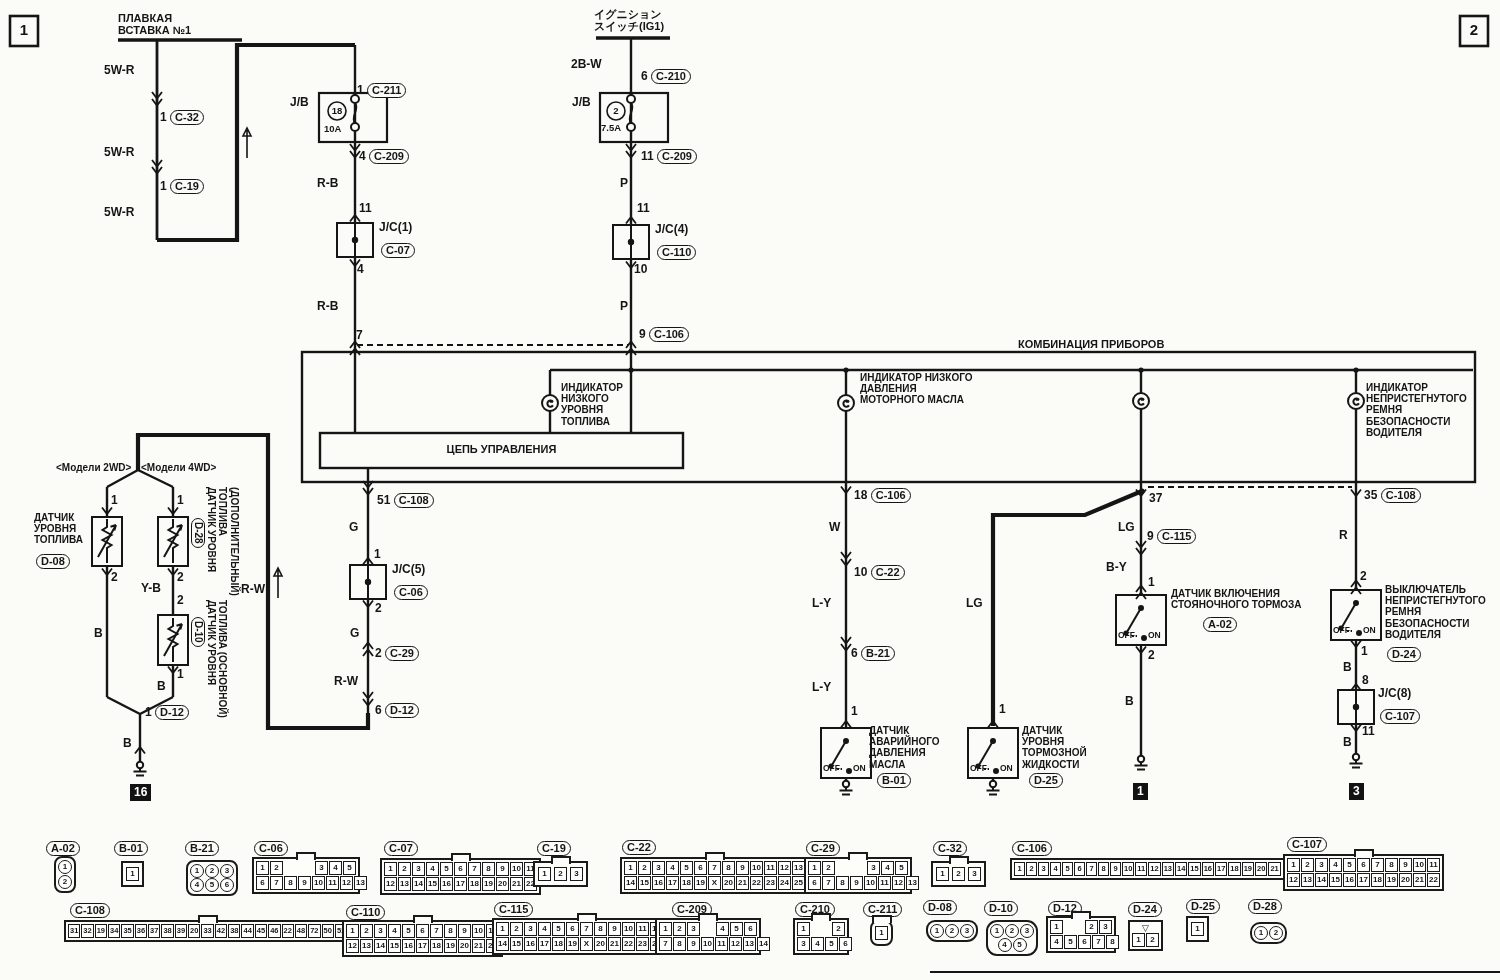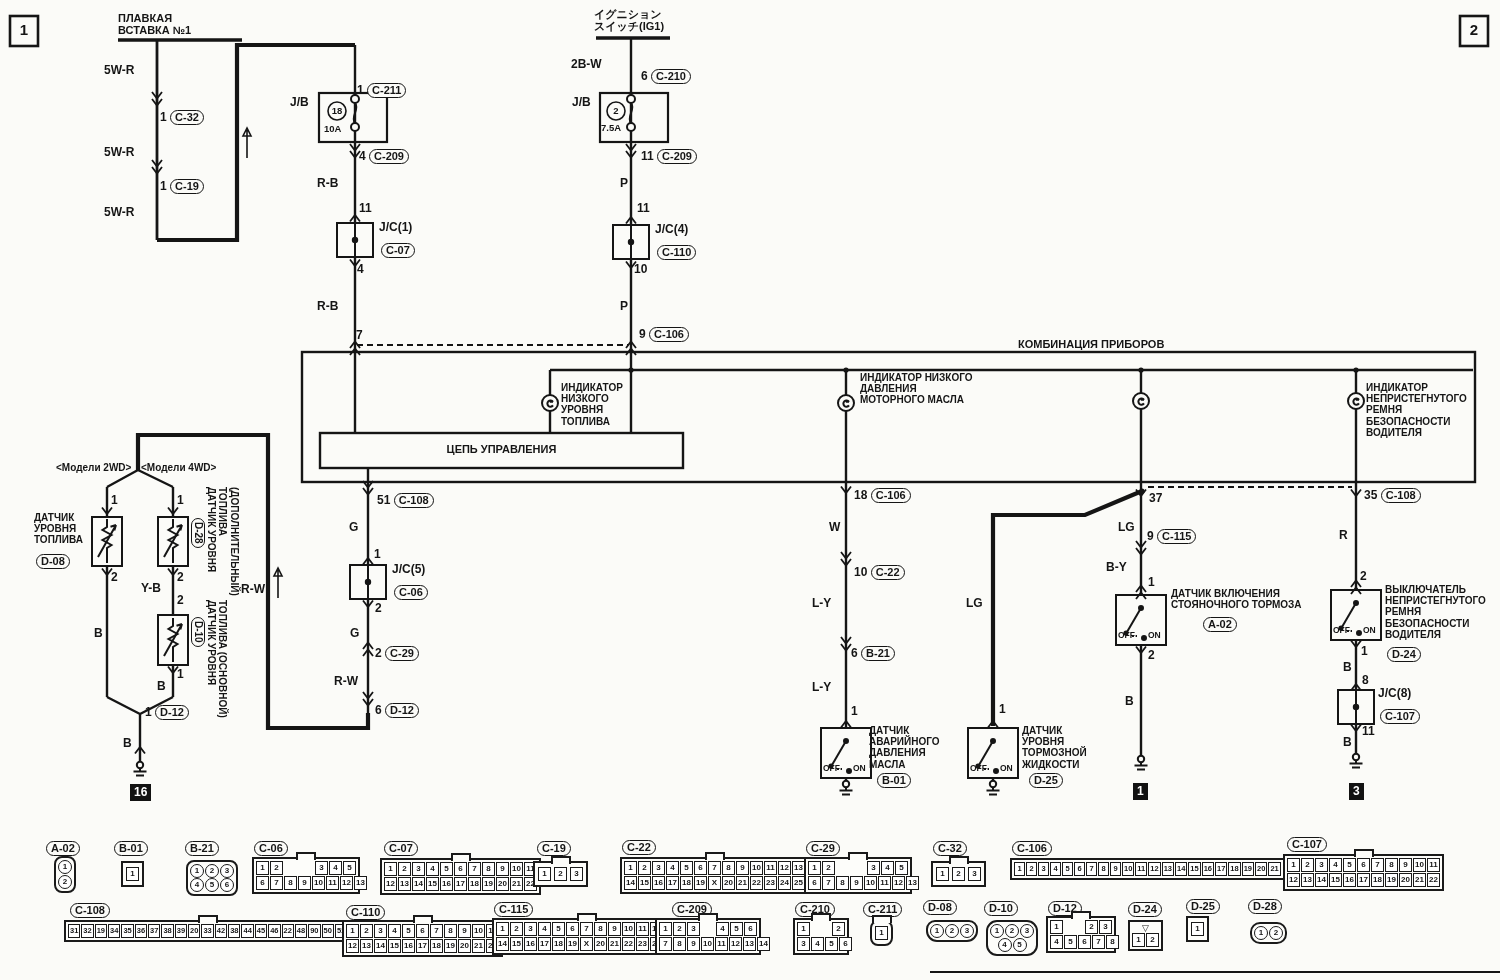--- a/index.html
+++ b/index.html
@@ -585,21 +585,21 @@
         <span class="spin">39</span>
         <span class="spin">20</span>
         <span class="spin">33</span>
         <span class="spin">42</span>
         <span class="spin">38</span>
         <span class="spin">44</span>
         <span class="spin">45</span>
         <span class="spin">46</span>
         <span class="spin">22</span>
         <span class="spin">48</span>
-        <span class="spin">90</span>
+        <span class="spin">72</span>
         <span class="spin">50</span>
         <span class="spin">51</span>
       </div>
     </div>
 
 <div class="cname" style="left:346px;top:902px"><span class="cref">C-110</span></div>
 <div class="conn-body" style="left:342px;top:920px">
       <div class="tab"></div>
   <div class="prow" style="margin-bottom:1px">
         <span class="spin">1</span>

